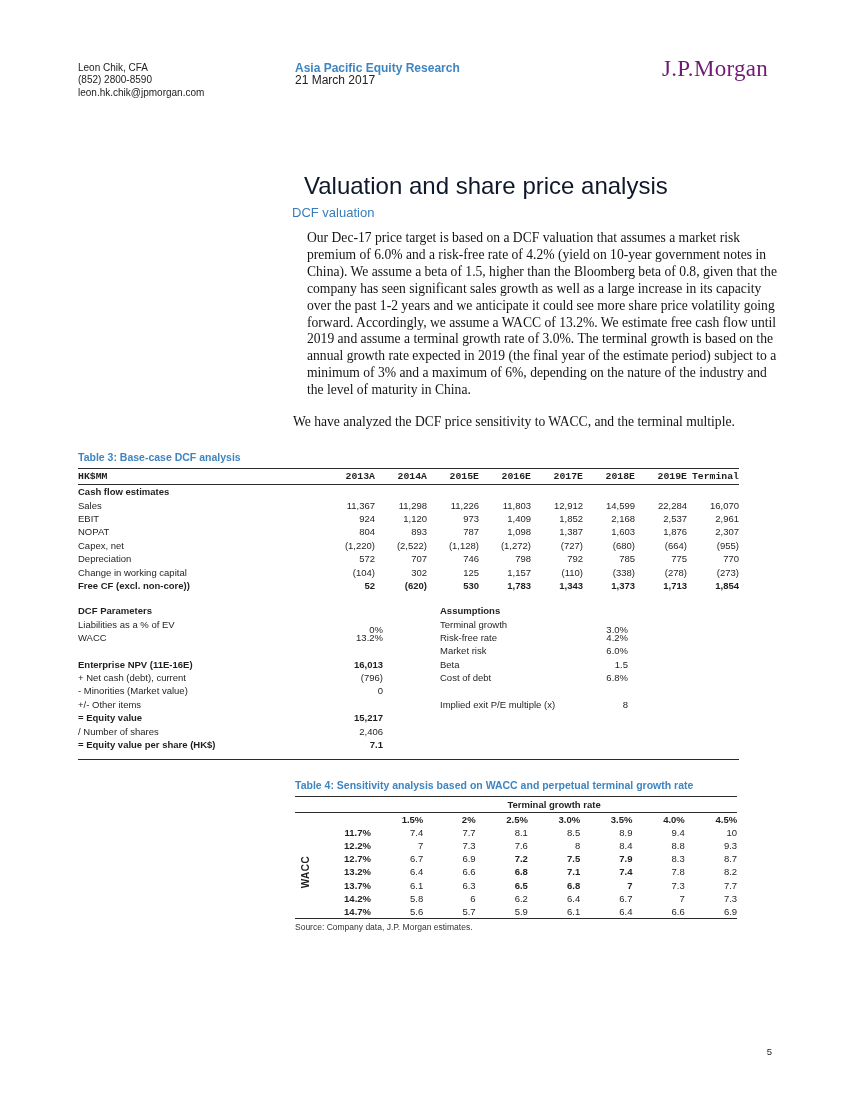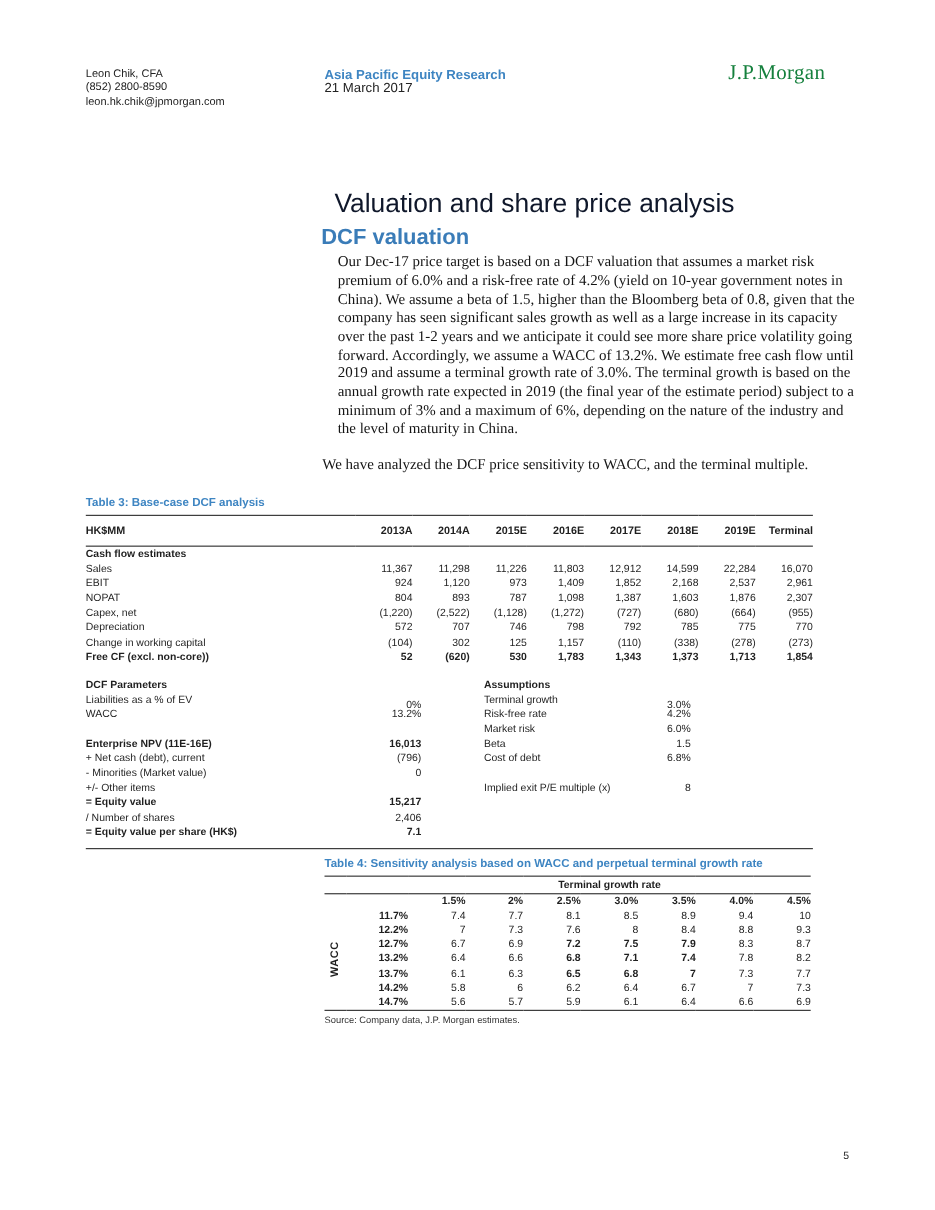--- a/index.html
+++ b/index.html
@@ -9,44 +9,44 @@
     position:relative; overflow:hidden;
   }
   .abs { position:absolute; }
 
   
   .contact { left:78px; top:62px; font-size:10px; line-height:12.4px; color:#222; }
   .pub { left:295px; top:62px; font-size:12px; line-height:12.4px; color:#222; }
   .division { color:#3e85c2; font-weight:bold; }
   .logo {
     left:662px; top:56px; font-family:"Liberation Serif", serif;
-    font-size:19px; color:#15803d; letter-spacing:0.3px;text-align:right;
+    font-size:23px; color:#701a75; letter-spacing:0.3px;text-align:right;
   }
 
   
   .title { left:292px; top:160px; font-size:24px; font-weight:normal; color:#0f172a; margin:12px; }
-  .heading { left:292px; top:205px; font-size:20px; font-weight:bold; color:#3a7cb8; margin:0; }
+  .heading { left:292px; top:205px; font-size:13px; font-weight:normal; color:#3a7cb8; margin:0; }
   .para {
     font-family:"Liberation Serif", serif; font-size:13.6px; line-height:16.9px;
     margin:0; color:#141414; text-align:left;
   }
   .p1 { left:307px; top:230px; width:476px; }
   .p2 { left:293px; top:414px; width:476px; }
 
   
   .tcaption { font-size:10.5px; font-weight:bold; color:#3e85c2; margin-bottom:5px; }
   .tsource { font-size:8.5px; color:#333; margin-top:3px; }
 
   
   .t3block { left:78px; top:451px; width:661px; }
   table { border-collapse:collapse; table-layout:fixed; }
   .t3 { width:661px; font-size:9.5px; color:#1f1f1f; }
   .t3 th {
-    font-weight:bold; text-align:right; padding:8px 0;
-    border-top:1.8px solid #2a2a2a; border-bottom:1px solid #2a2a2a; font-size:9.8px;
+    font-weight:bold; text-align:right; padding:2px 0;
+    border-top:1.8px solid #2a2a2a; border-bottom:1px solid #2a2a2a; font-size:9.8px;font-family:Liberation Mono, monospace;
   }
   .t3 th.lbl, .t3 td.lbl { text-align:left; }
   .t3 td { text-align:right; height:13.4px; padding:0; vertical-align:middle; }
   .t3 tr.section td { font-weight:bold; text-align:left; }
   .bold { font-weight:bold; }
 
   .params {
     width:661px; display:grid;
     grid-template-columns:227px 78px 57px 152px 36px auto;
     font-size:9.5px; line-height:13.4px; margin-top:12px;

